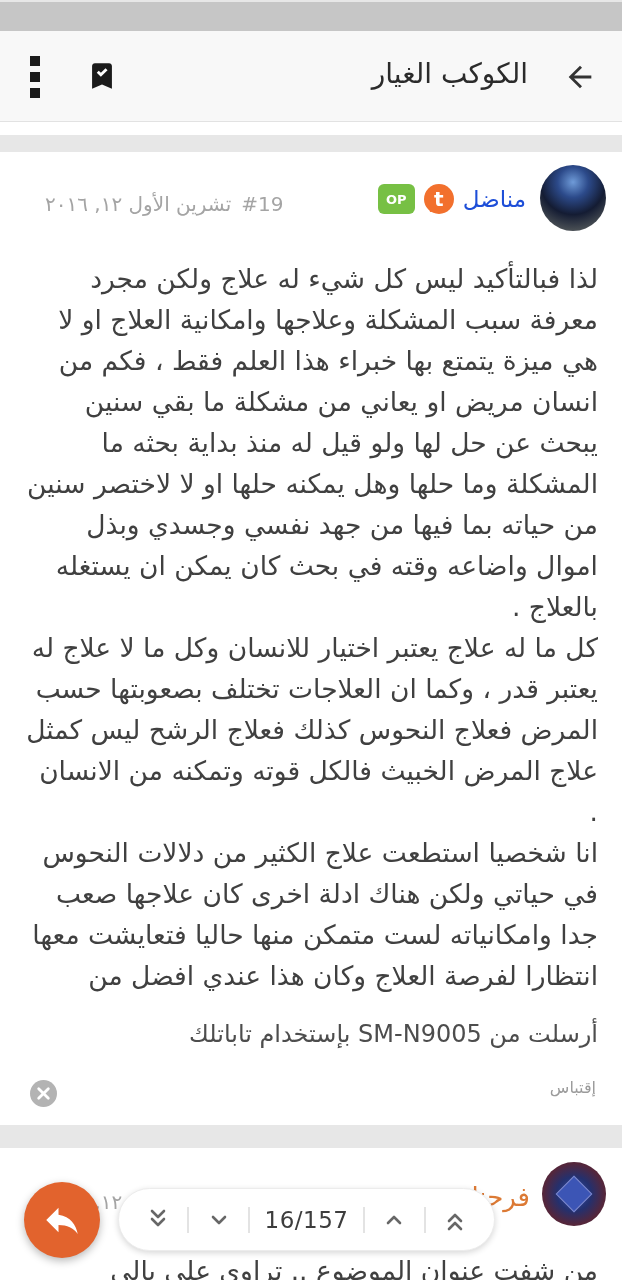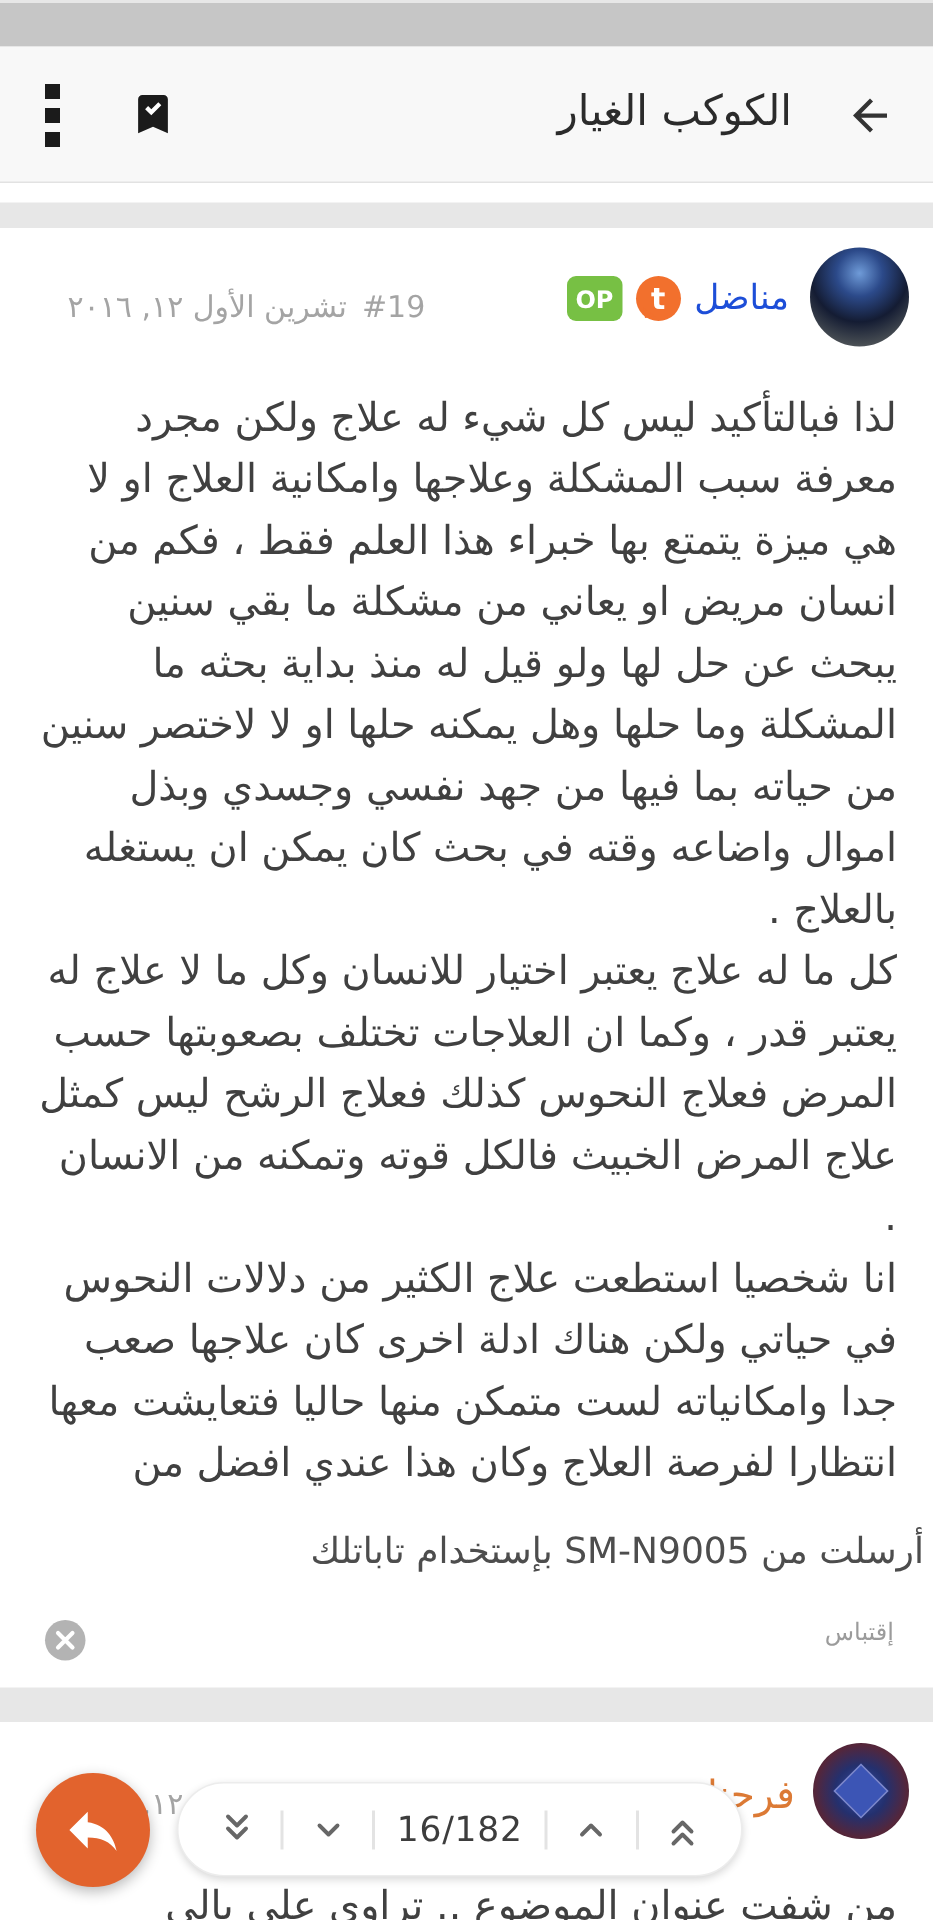--- a/index.html
+++ b/index.html
@@ -39,33 +39,33 @@
   .tp-icon {
     position:relative; width:30px; height:30px; border-radius:50%; background:#f2702d;
     color:#fff; font-size:20px; font-weight:bold; display:flex; align-items:center; justify-content:center;
   }
   .tp-icon::after {
     content:""; position:absolute; left:1px; bottom:-3px; width:0; height:0;
     border:5px solid transparent; border-top-color:#f2702d; transform:rotate(35deg);
   }
   .op-badge {
     width:37px; height:30px; border-radius:6px; background:#77c044;
-    color:#fff; font-size:16px; font-weight:bold; display:flex; align-items:center; justify-content:center;
+    color:#fff; font-size:13px; font-weight:bold; display:flex; align-items:center; justify-content:center;
   }
   .post-meta {
     position:absolute; left:45px; top:40px; direction:rtl; display:flex; gap:10px;
     color:#a4a4a4; font-size:20px; white-space:nowrap;
   }
   .post-body {
     position:absolute; top:106px; right:24px; left:24px; height:744px; overflow:hidden;
     direction:rtl; text-align:right; font-size:26.5px; line-height:41px; color:#404040;
   }
   .post-body p { margin:0; }
   .signature {
-    position:absolute; top:868px; right:6px; left:24px;
+    position:absolute; top:868px; right:24px; left:24px;
     direction:rtl; text-align:right; font-size:24px; color:#4d4d4d;
   }
   .quote-row { position:absolute; top:916px; left:0; width:622px; height:50px; }
   .quote-label { position:absolute; right:26px; top:10px; font-size:16px; color:#9b9b9b; direction:rtl; }
   .multiquote {
     position:absolute; left:30px; top:12px; width:27px; height:27px; border-radius:50%;
     background:#b3b3b3; display:flex; align-items:center; justify-content:center;
   }
 
   
@@ -178,21 +178,21 @@
         <polyline points="8,13 14,19 20,13" fill="none" stroke="#676767" stroke-width="2.6" stroke-linecap="round" stroke-linejoin="round"></polyline>
       </svg>
     </span>
     <span class="pager-div"></span>
     <span class="pager-btn">
       <svg width="28" height="28" viewBox="0 0 28 28">
         <polyline points="8,11 14,17 20,11" fill="none" stroke="#676767" stroke-width="2.6" stroke-linecap="round" stroke-linejoin="round"></polyline>
       </svg>
     </span>
     <span class="pager-div"></span>
-    <span class="pager-pos">16/182</span>
+    <span class="pager-pos">16/157</span>
     <span class="pager-div"></span>
     <span class="pager-btn">
       <svg width="28" height="28" viewBox="0 0 28 28">
         <polyline points="8,17 14,11 20,17" fill="none" stroke="#676767" stroke-width="2.6" stroke-linecap="round" stroke-linejoin="round"></polyline>
       </svg>
     </span>
     <span class="pager-div"></span>
     <span class="pager-btn">
       <svg width="28" height="28" viewBox="0 0 28 28">
         <polyline points="8,23 14,17 20,23" fill="none" stroke="#676767" stroke-width="2.6" stroke-linecap="round" stroke-linejoin="round"></polyline>

